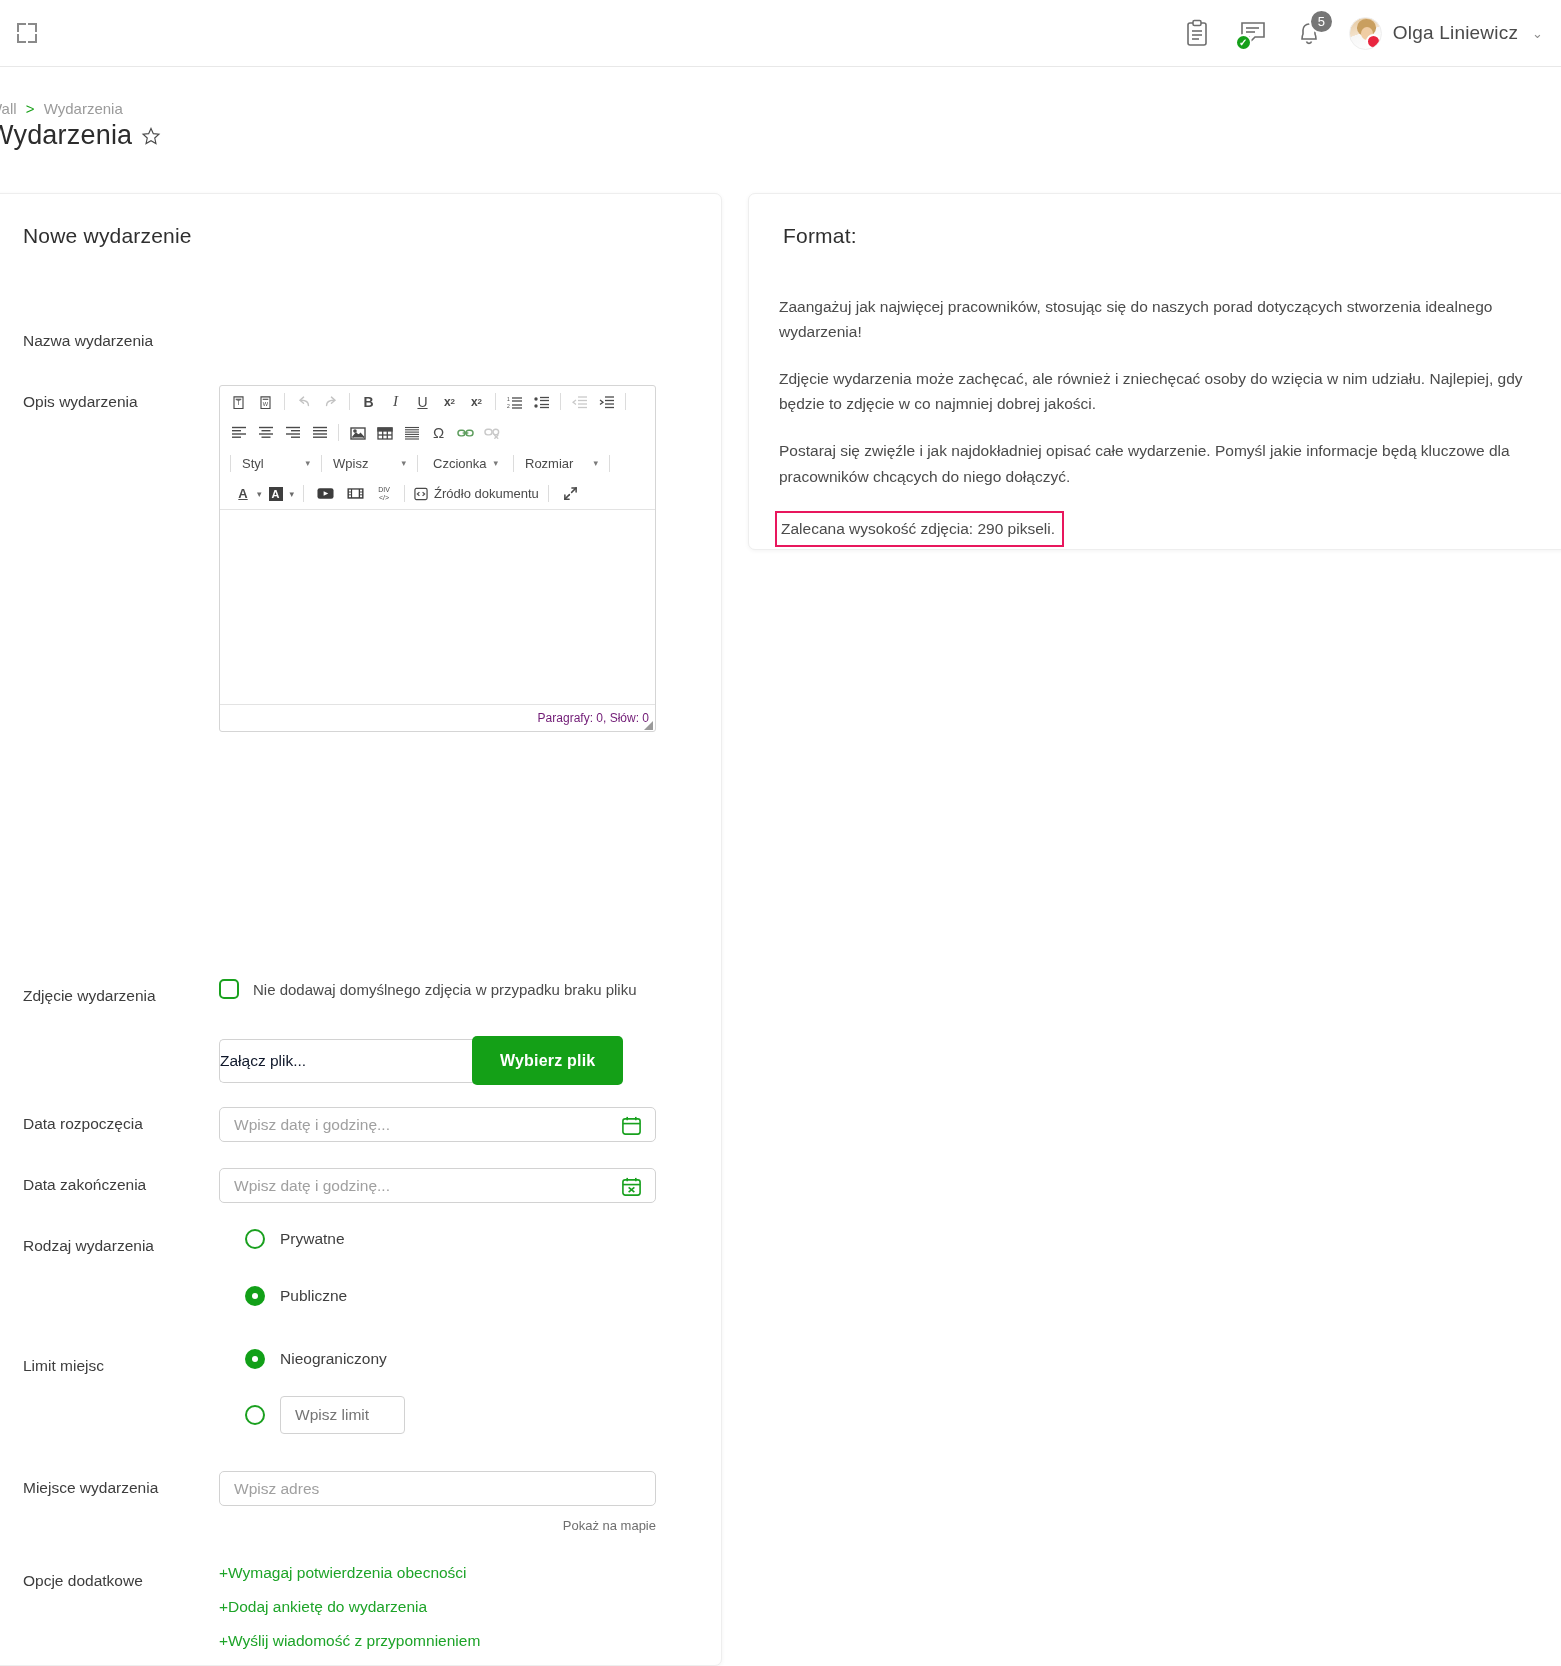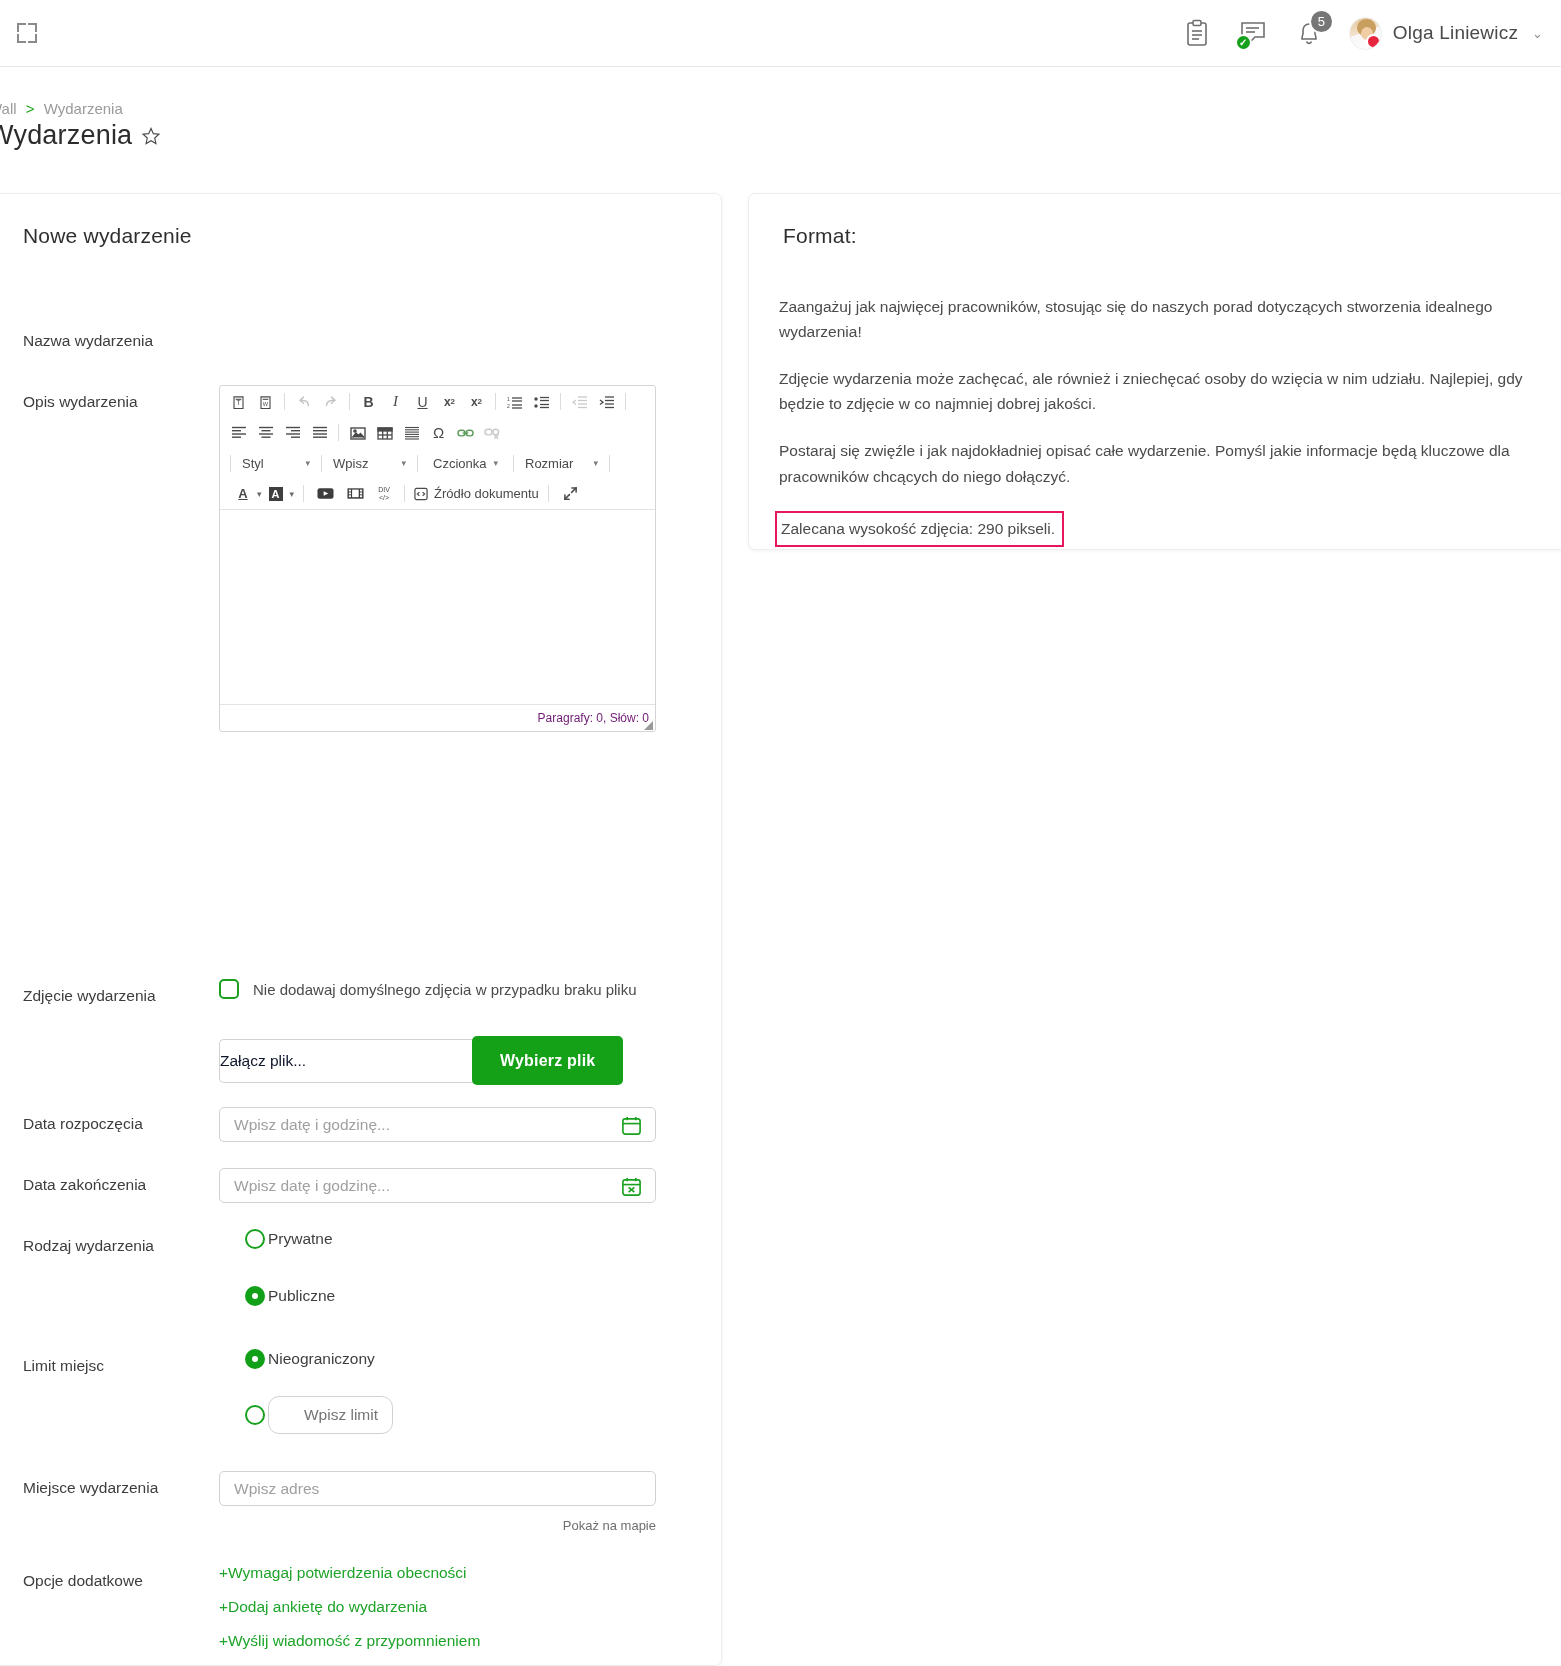--- a/index.html
+++ b/index.html
@@ -189,35 +189,34 @@
     border: none; border-radius: 5px; font-size: 16px; font-weight: bold;
     font-family: "Liberation Sans", sans-serif; letter-spacing: .2px; cursor: pointer;
     margin-left: -2px;
   }
 
   
   .daterow { position: relative; width: 437px; }
   .dateicon { position: absolute; right: 14px; top: 8px; }
 
   
-  .radrow { display: flex; align-items: center; gap: 3px; padding-left: 26px; }
+  .radrow { display: flex; align-items: center; gap: 15px; padding-left: 26px; }
   .rad { width: 20px; height: 20px; border-radius: 50%; border: 2px solid #1aa01f; background: #fff; }
   .rad.on {
     background: #12a018; border-color: #12a018; position: relative;
   }
   .rad.on::after {
     content: ""; position: absolute; left: 5px; top: 5px;
     width: 6px; height: 6px; border-radius: 50%; background: #fff;
   }
   .radtext { font-size: 15.5px; color: #3f3f3f; }
   .limitinp {
-    width: 125px; height: 38px; border: 1px solid #d2d2d2; border-radius: 11px;
+    width: 125px; height: 38px; border: 1px solid #d2d2d2; border-radius: 4px;
     padding: 0 14px; font-size: 15.5px; color: #9a9a9a; outline: none;
     font-family: "Liberation Sans", sans-serif;
-    text-align: right;
   }
   .maplink {
     width: 437px; text-align: right; font-size: 13px; color: #6f6f6f;
   }
   .optlink { font-size: 15.5px; color: #1ea429; margin-bottom: 16px; cursor: pointer; }
 </style>
 </head>
 <body>
 
 <div class="topbar">

